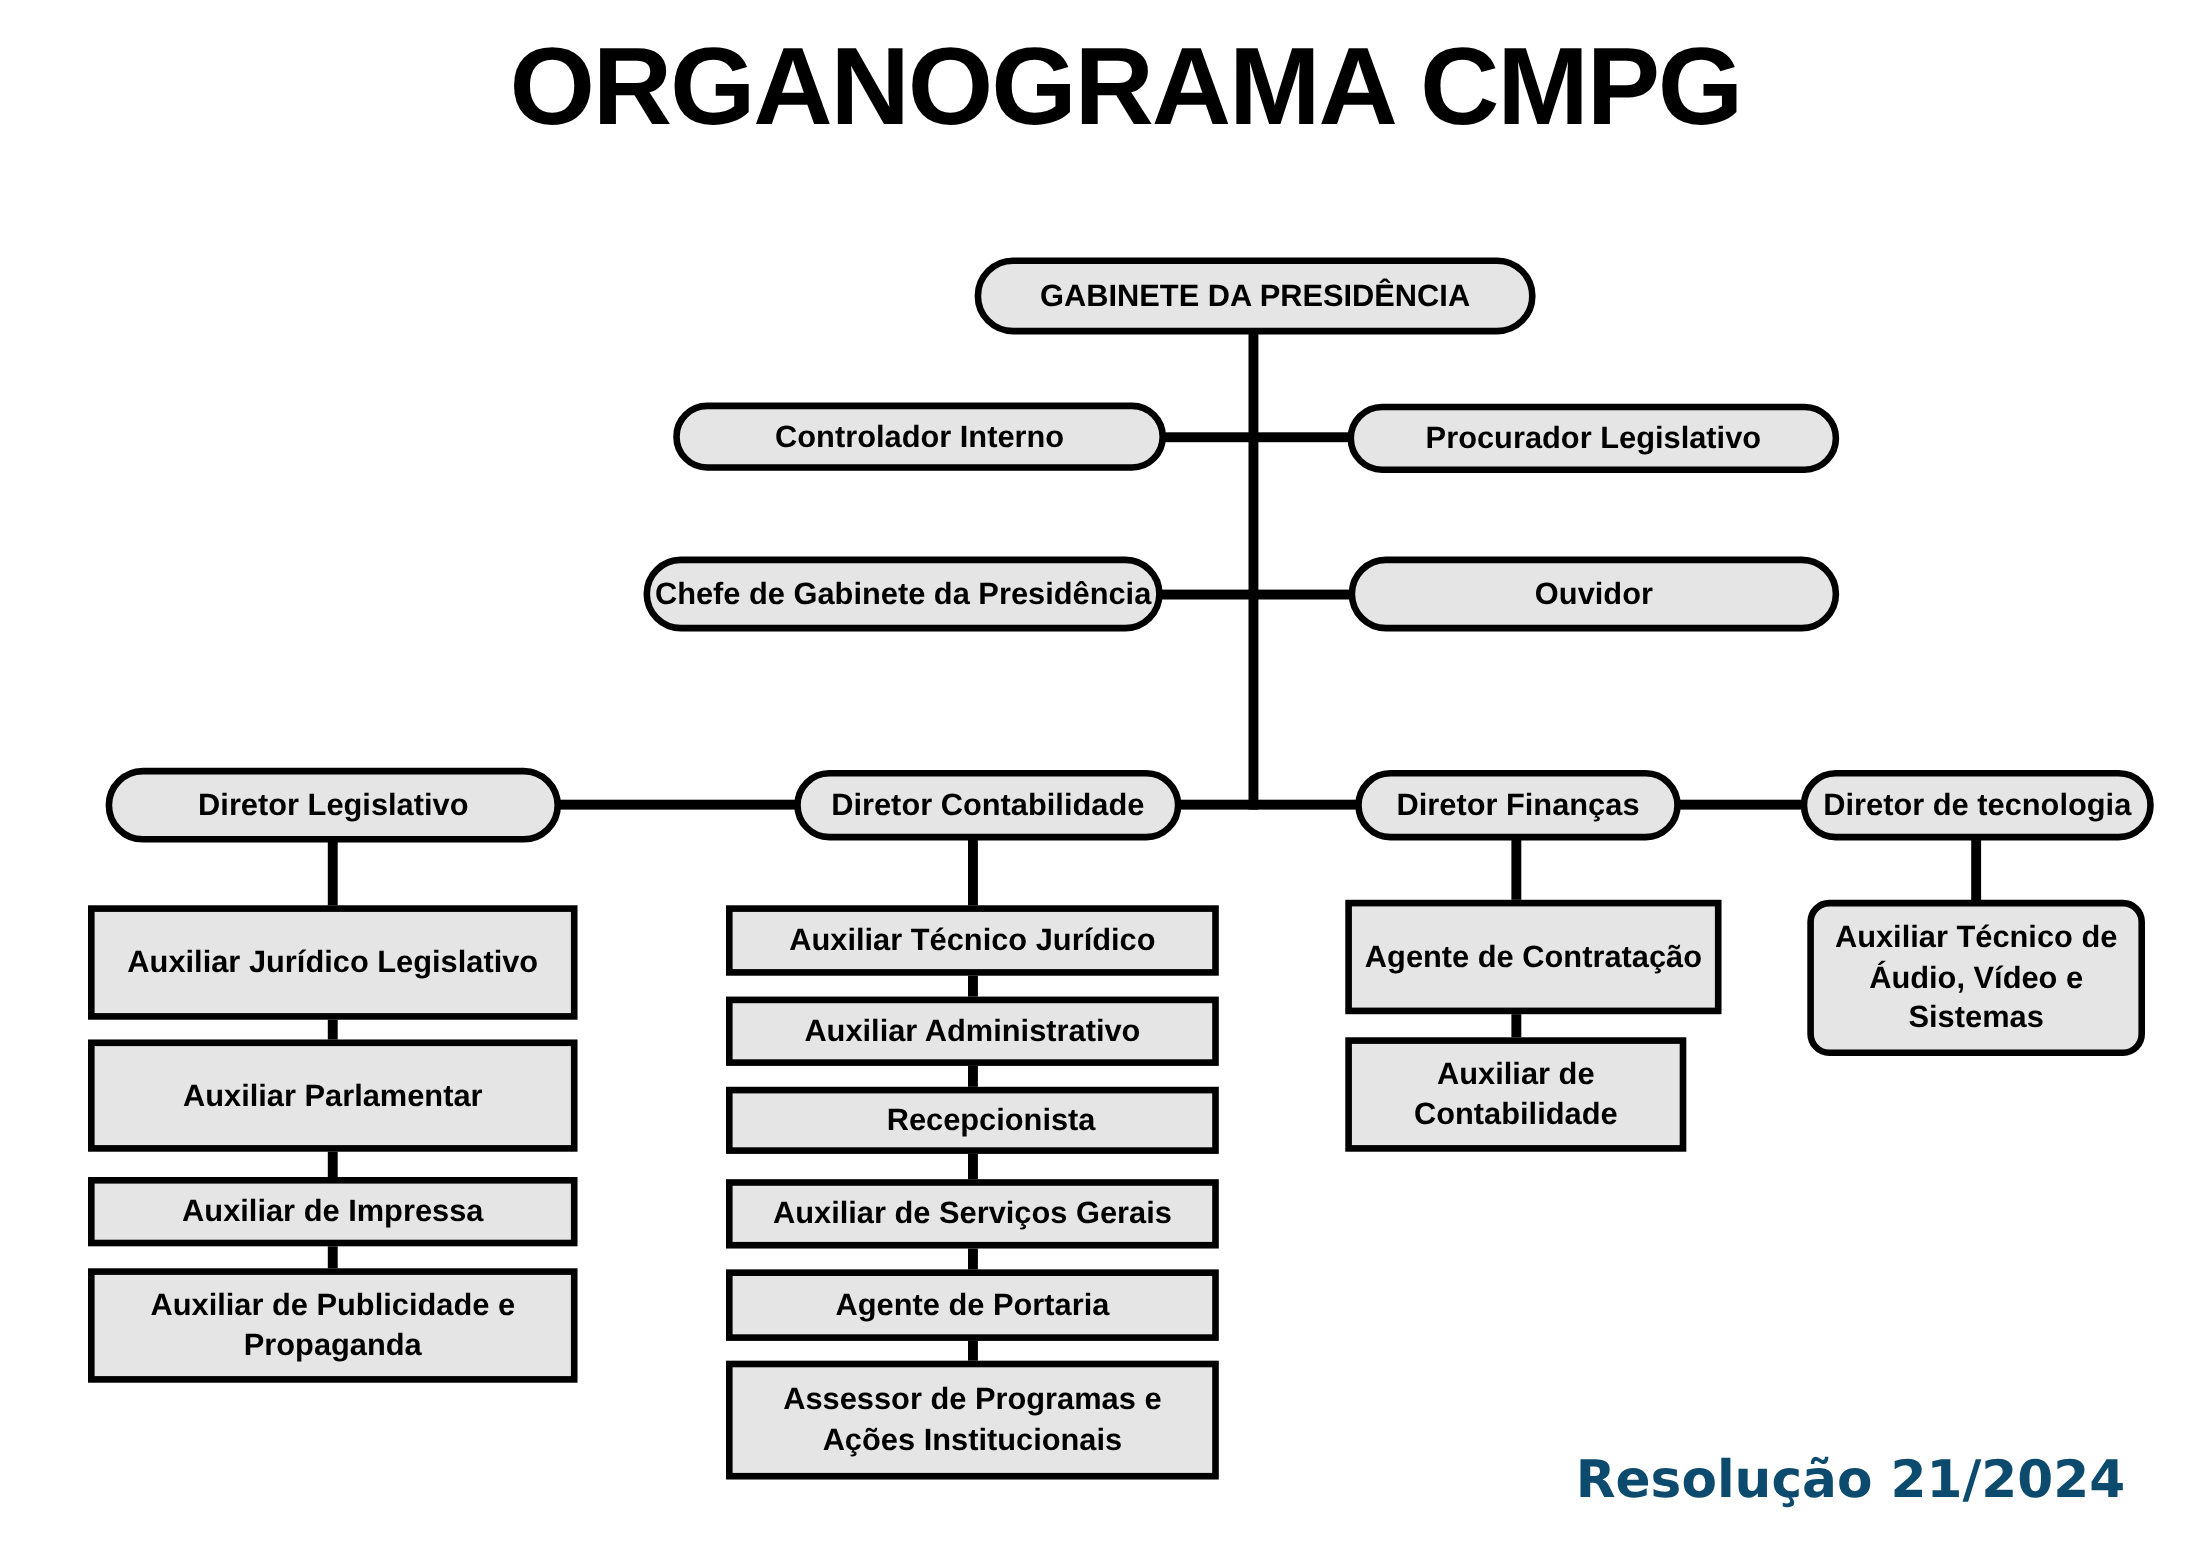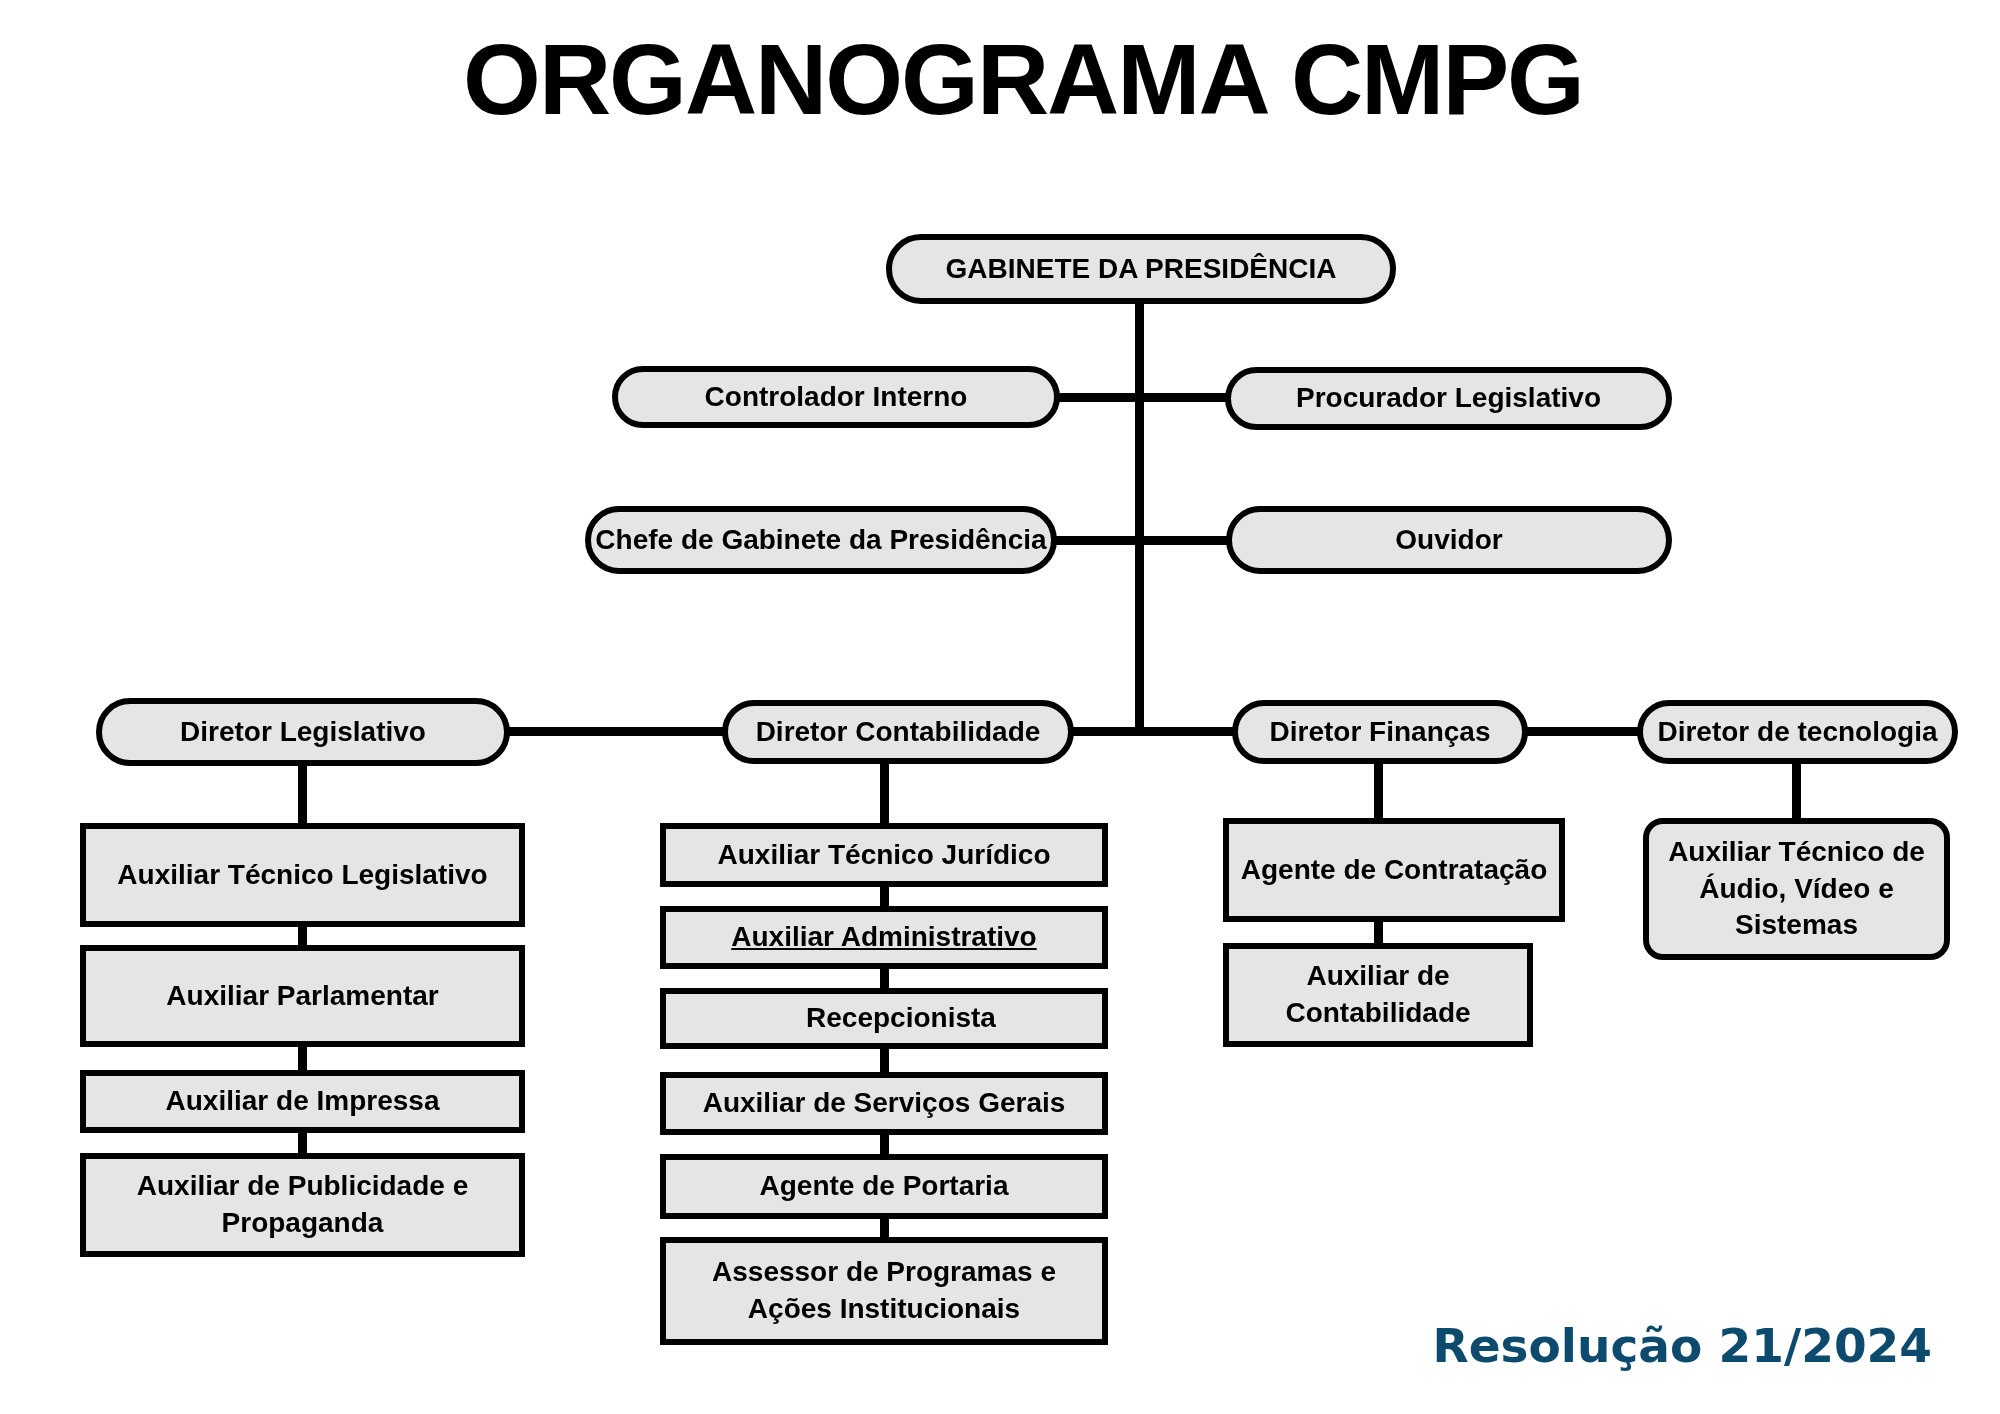--- a/index.html
+++ b/index.html
@@ -89,27 +89,27 @@
 <div class="node pill" style="left:612px; top:366px; width:448px; height:62px;">Controlador Interno</div>
 <div class="node pill" style="left:1225px; top:367px; width:447px; height:63px;">Procurador Legislativo</div>
 <div class="node pill" style="left:585px; top:506px; width:472px; height:68px;">Chefe de Gabinete da Presidência</div>
 <div class="node pill" style="left:1226px; top:506px; width:446px; height:68px;">Ouvidor</div>
 
 <div class="node pill" style="left:96px; top:698px; width:414px; height:68px;">Diretor Legislativo</div>
 <div class="node pill" style="left:722px; top:700px; width:352px; height:64px;">Diretor Contabilidade</div>
 <div class="node pill" style="left:1232px; top:700px; width:296px; height:64px;">Diretor Finanças</div>
 <div class="node pill" style="left:1637px; top:700px; width:321px; height:64px;">Diretor de tecnologia</div>
 
-<div class="node rect" style="left:80px; top:823px; width:445px; height:104px;">Auxiliar Técnico Legislativo</div>
+<div class="node rect" style="left:80px; top:823px; width:445px; height:104px;">Auxiliar Jurídico Legislativo</div>
 <div class="node rect" style="left:80px; top:945px; width:445px; height:102px;">Auxiliar Parlamentar</div>
 <div class="node rect" style="left:80px; top:1070px; width:445px; height:63px;">Auxiliar de Impressa</div>
 <div class="node rect" style="left:80px; top:1153px; width:445px; height:104px;">Auxiliar de Publicidade e Propaganda</div>
 
 <div class="node rect" style="left:660px; top:823px; width:448px; height:64px;">Auxiliar Técnico Jurídico</div>
-<div class="node rect" style="left:660px; top:906px; width:448px; height:63px;text-decoration:underline;">Auxiliar Administrativo</div>
+<div class="node rect" style="left:660px; top:906px; width:448px; height:63px;">Auxiliar Administrativo</div>
 <div class="node rect" style="left:660px; top:988px; width:448px; height:61px;padding-left:44px;">Recepcionista</div>
 <div class="node rect" style="left:660px; top:1072px; width:448px; height:63px;">Auxiliar de Serviços Gerais</div>
 <div class="node rect" style="left:660px; top:1154px; width:448px; height:65px;">Agente de Portaria</div>
 <div class="node rect" style="left:660px; top:1237px; width:448px; height:108px;">Assessor de Programas e Ações Institucionais</div>
 
 <div class="node rect" style="left:1223px; top:818px; width:342px; height:104px;">Agente de Contratação</div>
 <div class="node rect" style="left:1223px; top:943px; width:310px; height:104px;">Auxiliar de Contabilidade</div>
 
 <div class="node rect" style="left:1643px; top:818px; width:307px; height:142px;border-radius:20px;">Auxiliar Técnico de Áudio, Vídeo e Sistemas</div>
 

